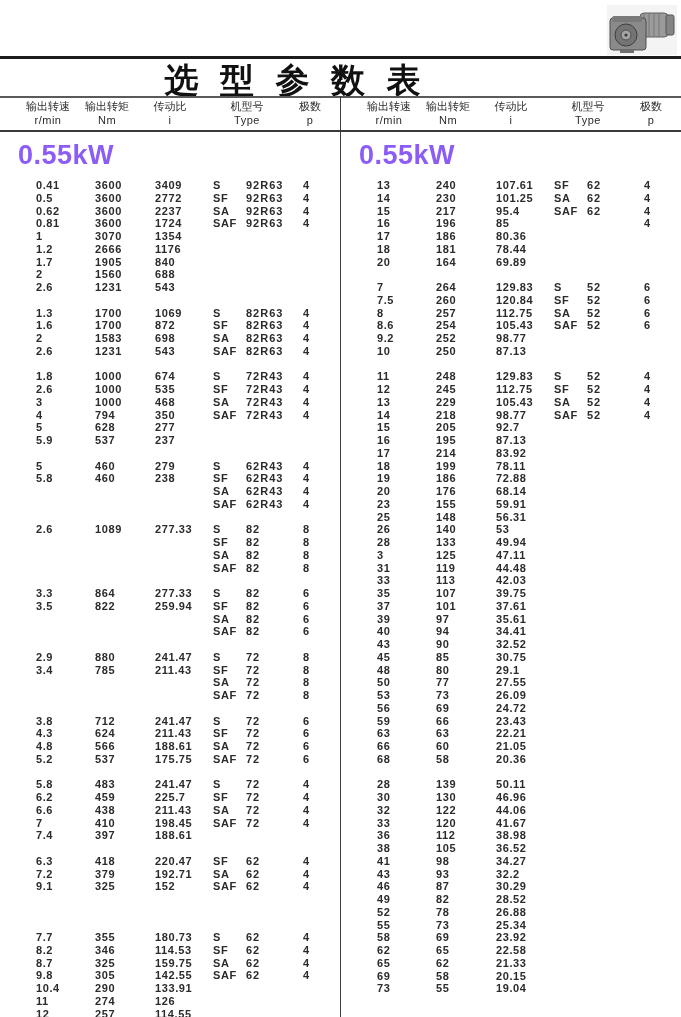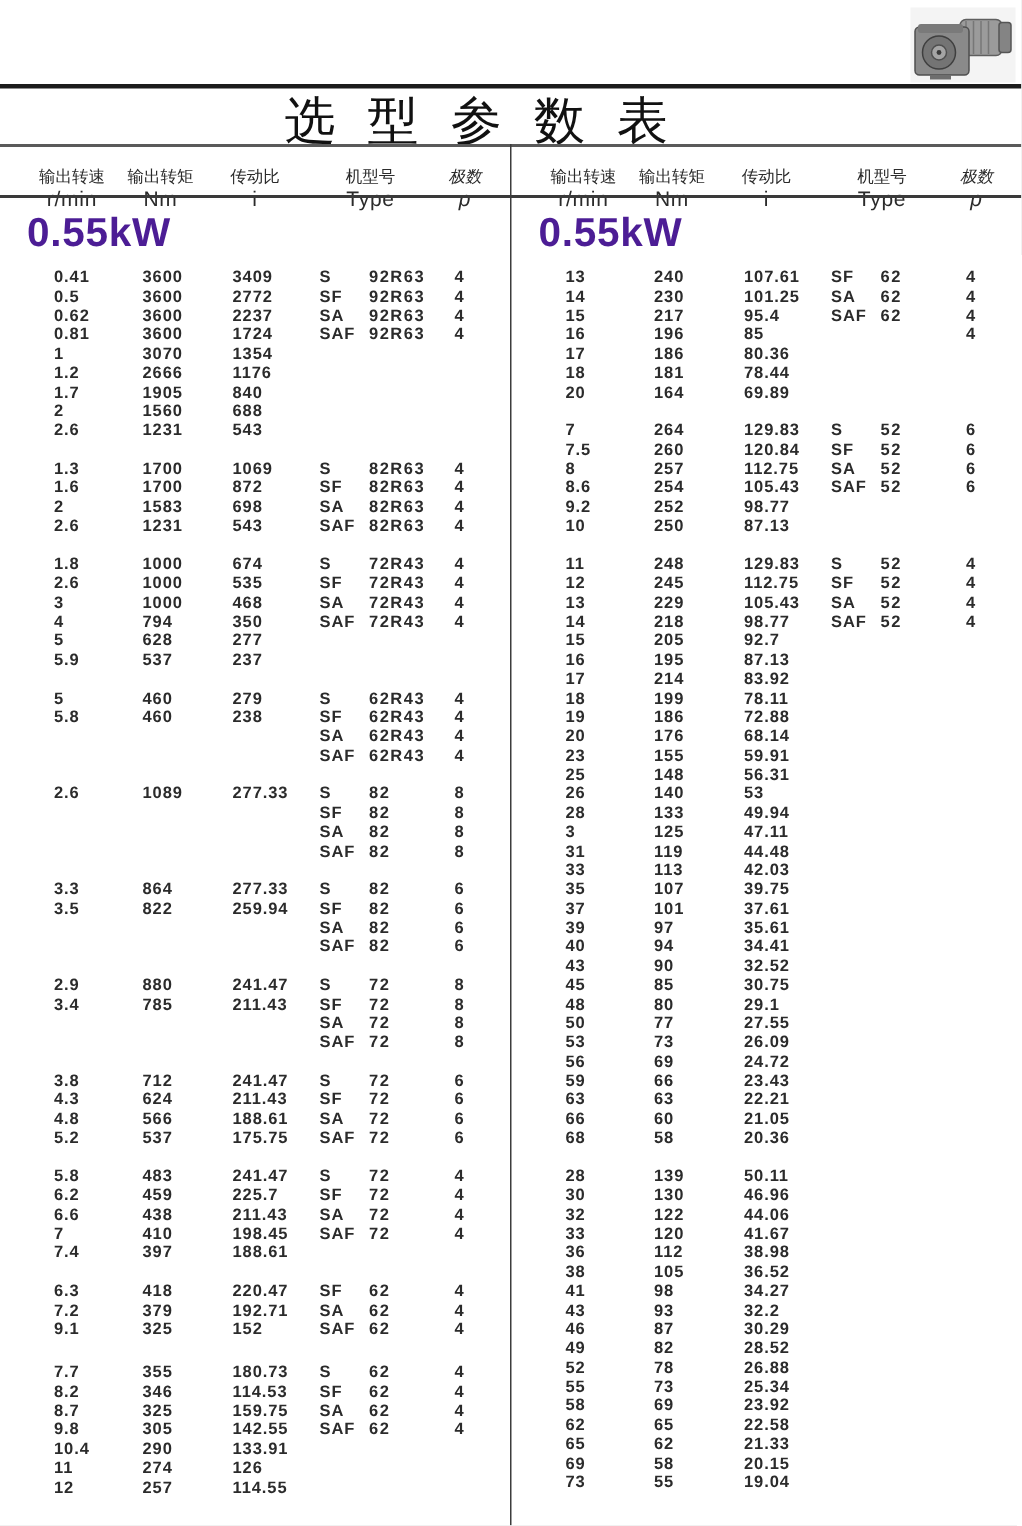--- a/index.html
+++ b/index.html
@@ -16,46 +16,46 @@
   .rule-top{top:56px;height:3px;}
   .rule-under-title{top:96px;height:2px;background:#5a5a5a;}
   .rule-under-header{top:130px;height:2px;background:#3a3a3a;}
   
   .vdivider{position:absolute;left:340px;top:96px;width:1px;height:921px;background:#3c3c3c;}
   
   .motor-photo{position:absolute;top:4px;left:606px;width:72px;height:52px;}
   
   .title{
     position:absolute;top:58px;left:0;width:591px;
-    text-align:center;font-size:34px;font-weight:400;
-    letter-spacing:6px;color:#111;white-space:nowrap;margin-left:25px;
+    text-align:center;font-size:34px;font-weight:700;
+    letter-spacing:6px;color:#111;white-space:nowrap;
   }
   
   .thead{position:absolute;top:98px;left:0;width:681px;height:32px;}
-  .thead-half{position:absolute;top:12px;height:48px;padding-left:12px;}
+  .thead-half{position:absolute;top:0;height:48px;padding-left:12px;}
   .thead-left{left:0;width:341px;}
   .thead-right{left:341px;width:340px;}
   .col-header{position:absolute;top:1px;text-align:center;font-size:11px;line-height:14px;color:#2b2b2b;}
-  .col-header .unit{display:block;font-size:14px;letter-spacing:0.5px;}
+  .col-header .unit{display:block;font-size:11px;letter-spacing:0.5px;}
   .ch-speed{left:8px;width:80px;}
   .ch-torque{left:67px;width:80px;}
   .ch-ratio{left:130px;width:80px;}
   .ch-type{left:207px;width:80px;}
-  .ch-poles{left:285px;width:50px;font-style:italic;}
+  .ch-poles{left:285px;width:50px;}
   
   .tbody{position:absolute;top:132px;height:885px;overflow:hidden;}
   .tbody-left{left:0;width:340px;}
   .tbody-right{left:341px;width:340px;}
   .power-heading{
     margin:9px 0 9px 18px;
     font-size:27px;line-height:29px;font-weight:700;
-    letter-spacing:0.5px;color:#4c1d95;
+    letter-spacing:0.5px;color:#8b5cf6;
   }
   .group{margin:0 0 12.75px 0;font-weight:bold;}
-  .group.extra-gap{margin-bottom:16px;}
+  .group.extra-gap{margin-bottom:38px;}
   .row{display:flex;height:12.75px;line-height:12.9px;font-size:11px;letter-spacing:0.6px;color:#2b2b2b;white-space:nowrap;}
   .cell{flex:none;overflow:visible;}
   .c-speed{margin-left:36px;width:59px;}
   .c-torque{width:60px;}
   .c-ratio{width:58px;}
   .c-prefix{width:33px;}
   .c-model{width:57px;letter-spacing:1px;}
   .c-poles{width:30px;}
 </style>
 </head>

